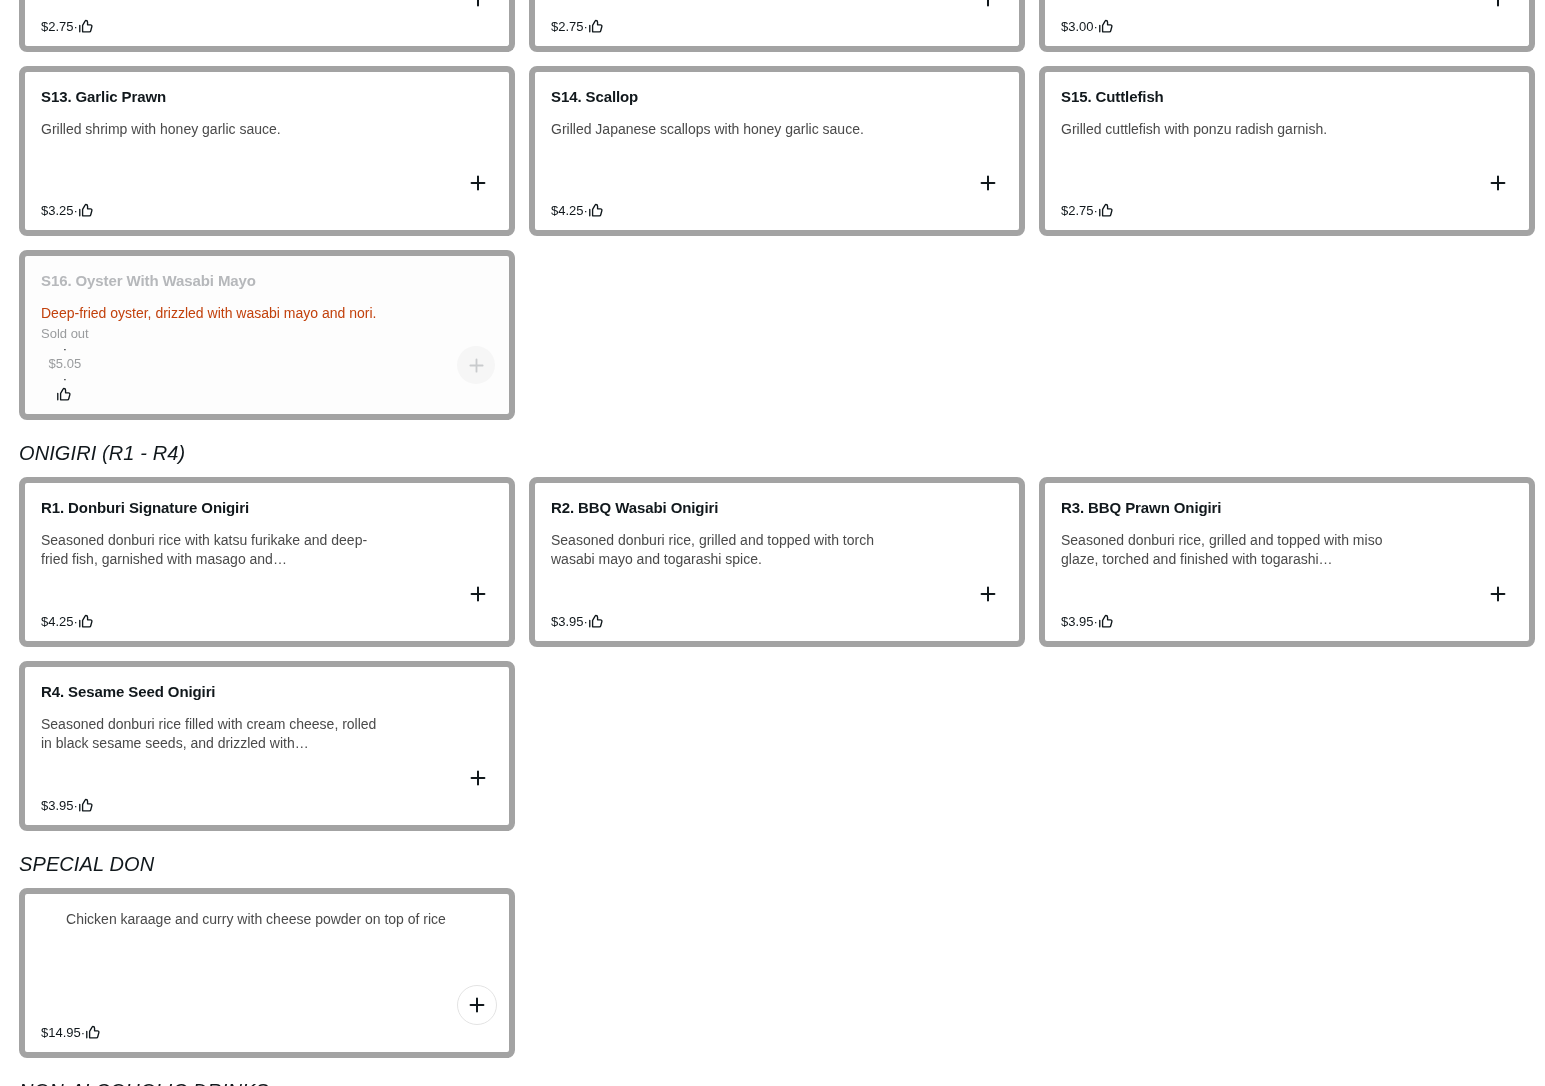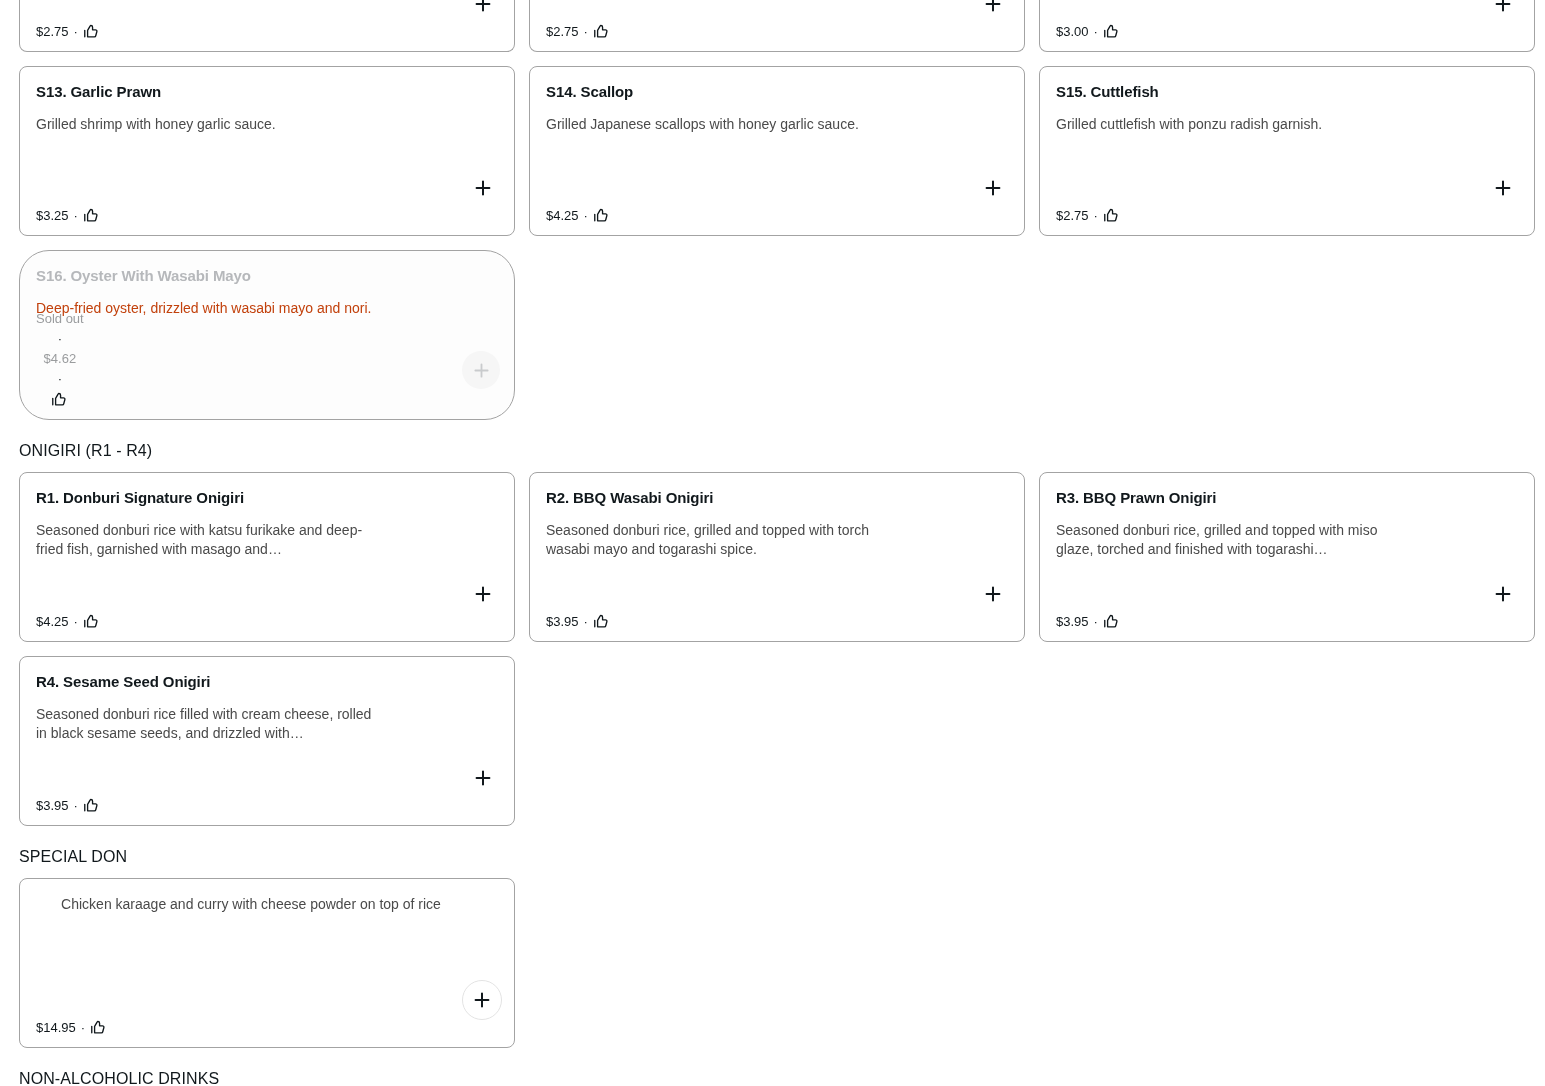--- a/index.html
+++ b/index.html
@@ -24,33 +24,33 @@
     grid-template-columns: repeat(3, 496px);
     column-gap: 14px;
     padding: 0 19px;
     align-content: start;
   }
 
   
   .card {
     position: relative;
     background: #ffffff;
-    border: 1px solid #a3a3a3;
+    border: 6px solid #a3a3a3;
     border-radius: 8px;
     height: 170px;
     padding: 16px 16px 0 16px;
     overflow: hidden;
   }
   .card.partial {
     border-top: none;
     border-radius: 0 0 8px 8px;
     height: 52px;
     padding-top: 0;
   }
-  .card.soldout { background: #fdfdfd; border-radius: 30px; }
+  .card.soldout { background: #fdfdfd; }
 
   .card-title {
     font-size: 15px;
     font-weight: 700;
     color: #11181c;
     letter-spacing: -0.1px;
     line-height: 1.25;
     margin-bottom: 13px;
   }
   .card-desc {
@@ -61,21 +61,20 @@
     max-width: 340px;
   }
   .card.wide .card-desc { max-width: 430px; text-align: center; }
 
   .card-meta {
     position: absolute;
     left: 16px;
     bottom: 11px;
     display: flex;
     align-items: center;
-    gap: 5px;
     font-size: 13px;
     color: #11181c;
     white-space: nowrap;
   }
   .card-meta .price { font-weight: 400; }
   .card-meta .dot { color: #11181c; }
 
   .thumb-icon { display: inline-block; width: 17px; height: 17px; vertical-align: middle; }
   .thumb-icon svg { display: block; width: 17px; height: 17px; }
 
@@ -109,25 +108,26 @@
     height: 38px;
   }
 
   
   .soldout .card-title { color: #b6b8bb; }
   .soldout .card-desc  { color: #c2410c; }
   .soldout .card-meta  { color: #9a9c9e; flex-direction: column; }
 
   
   .section-header {
-    font-size: 16px;
+    font-size: 20px;
     font-weight: 400;
     color: #11181c;
     letter-spacing: 0.1px;
     padding: 0 19px;
+    font-style: italic;
   }
 
   .spacer-sec-top { height: 22px; }
   .spacer-sec-bot { height: 12px; }
   .row-gap { height: 14px; }
 </style>
 </head>
 <body>
 
 <div class="page">
@@ -256,21 +256,21 @@
 
   <div class="row-gap"></div>
 
   <div class="grid">
     <div class="card soldout">
       <div class="card-title">S16. Oyster With Wasabi Mayo</div>
       <div class="card-desc">Deep-fried oyster, drizzled with wasabi mayo and nori.</div>
       <div class="card-meta">
         <span>Sold out</span>
         <span class="dot">·</span>
-        <span class="price">$4.62</span>
+        <span class="price">$5.05</span>
         <span class="dot">·</span>
         <span class="thumb-icon">
           <svg viewBox="0 0 24 24" fill="none" stroke="#11181c" stroke-width="1.9" stroke-linecap="round" stroke-linejoin="round">
             <path d="M2.5 10.5v9"></path>
             <path d="M6.5 19.5h9.6c.9 0 1.7-.6 1.9-1.5l1.6-6c.3-1.2-.6-2.4-1.9-2.4h-4.2V5.9c0-1.3-1-2.4-2.3-2.4-.5 0-1 .3-1.2.8L6.5 10.5v9z"></path>
           </svg>
         </span>
       </div>
       <button class="plus-btn disabled">
         <svg width="21" height="21" viewBox="0 0 24 24" fill="none" stroke="#c9cbcd" stroke-width="2.1" stroke-linecap="round">

